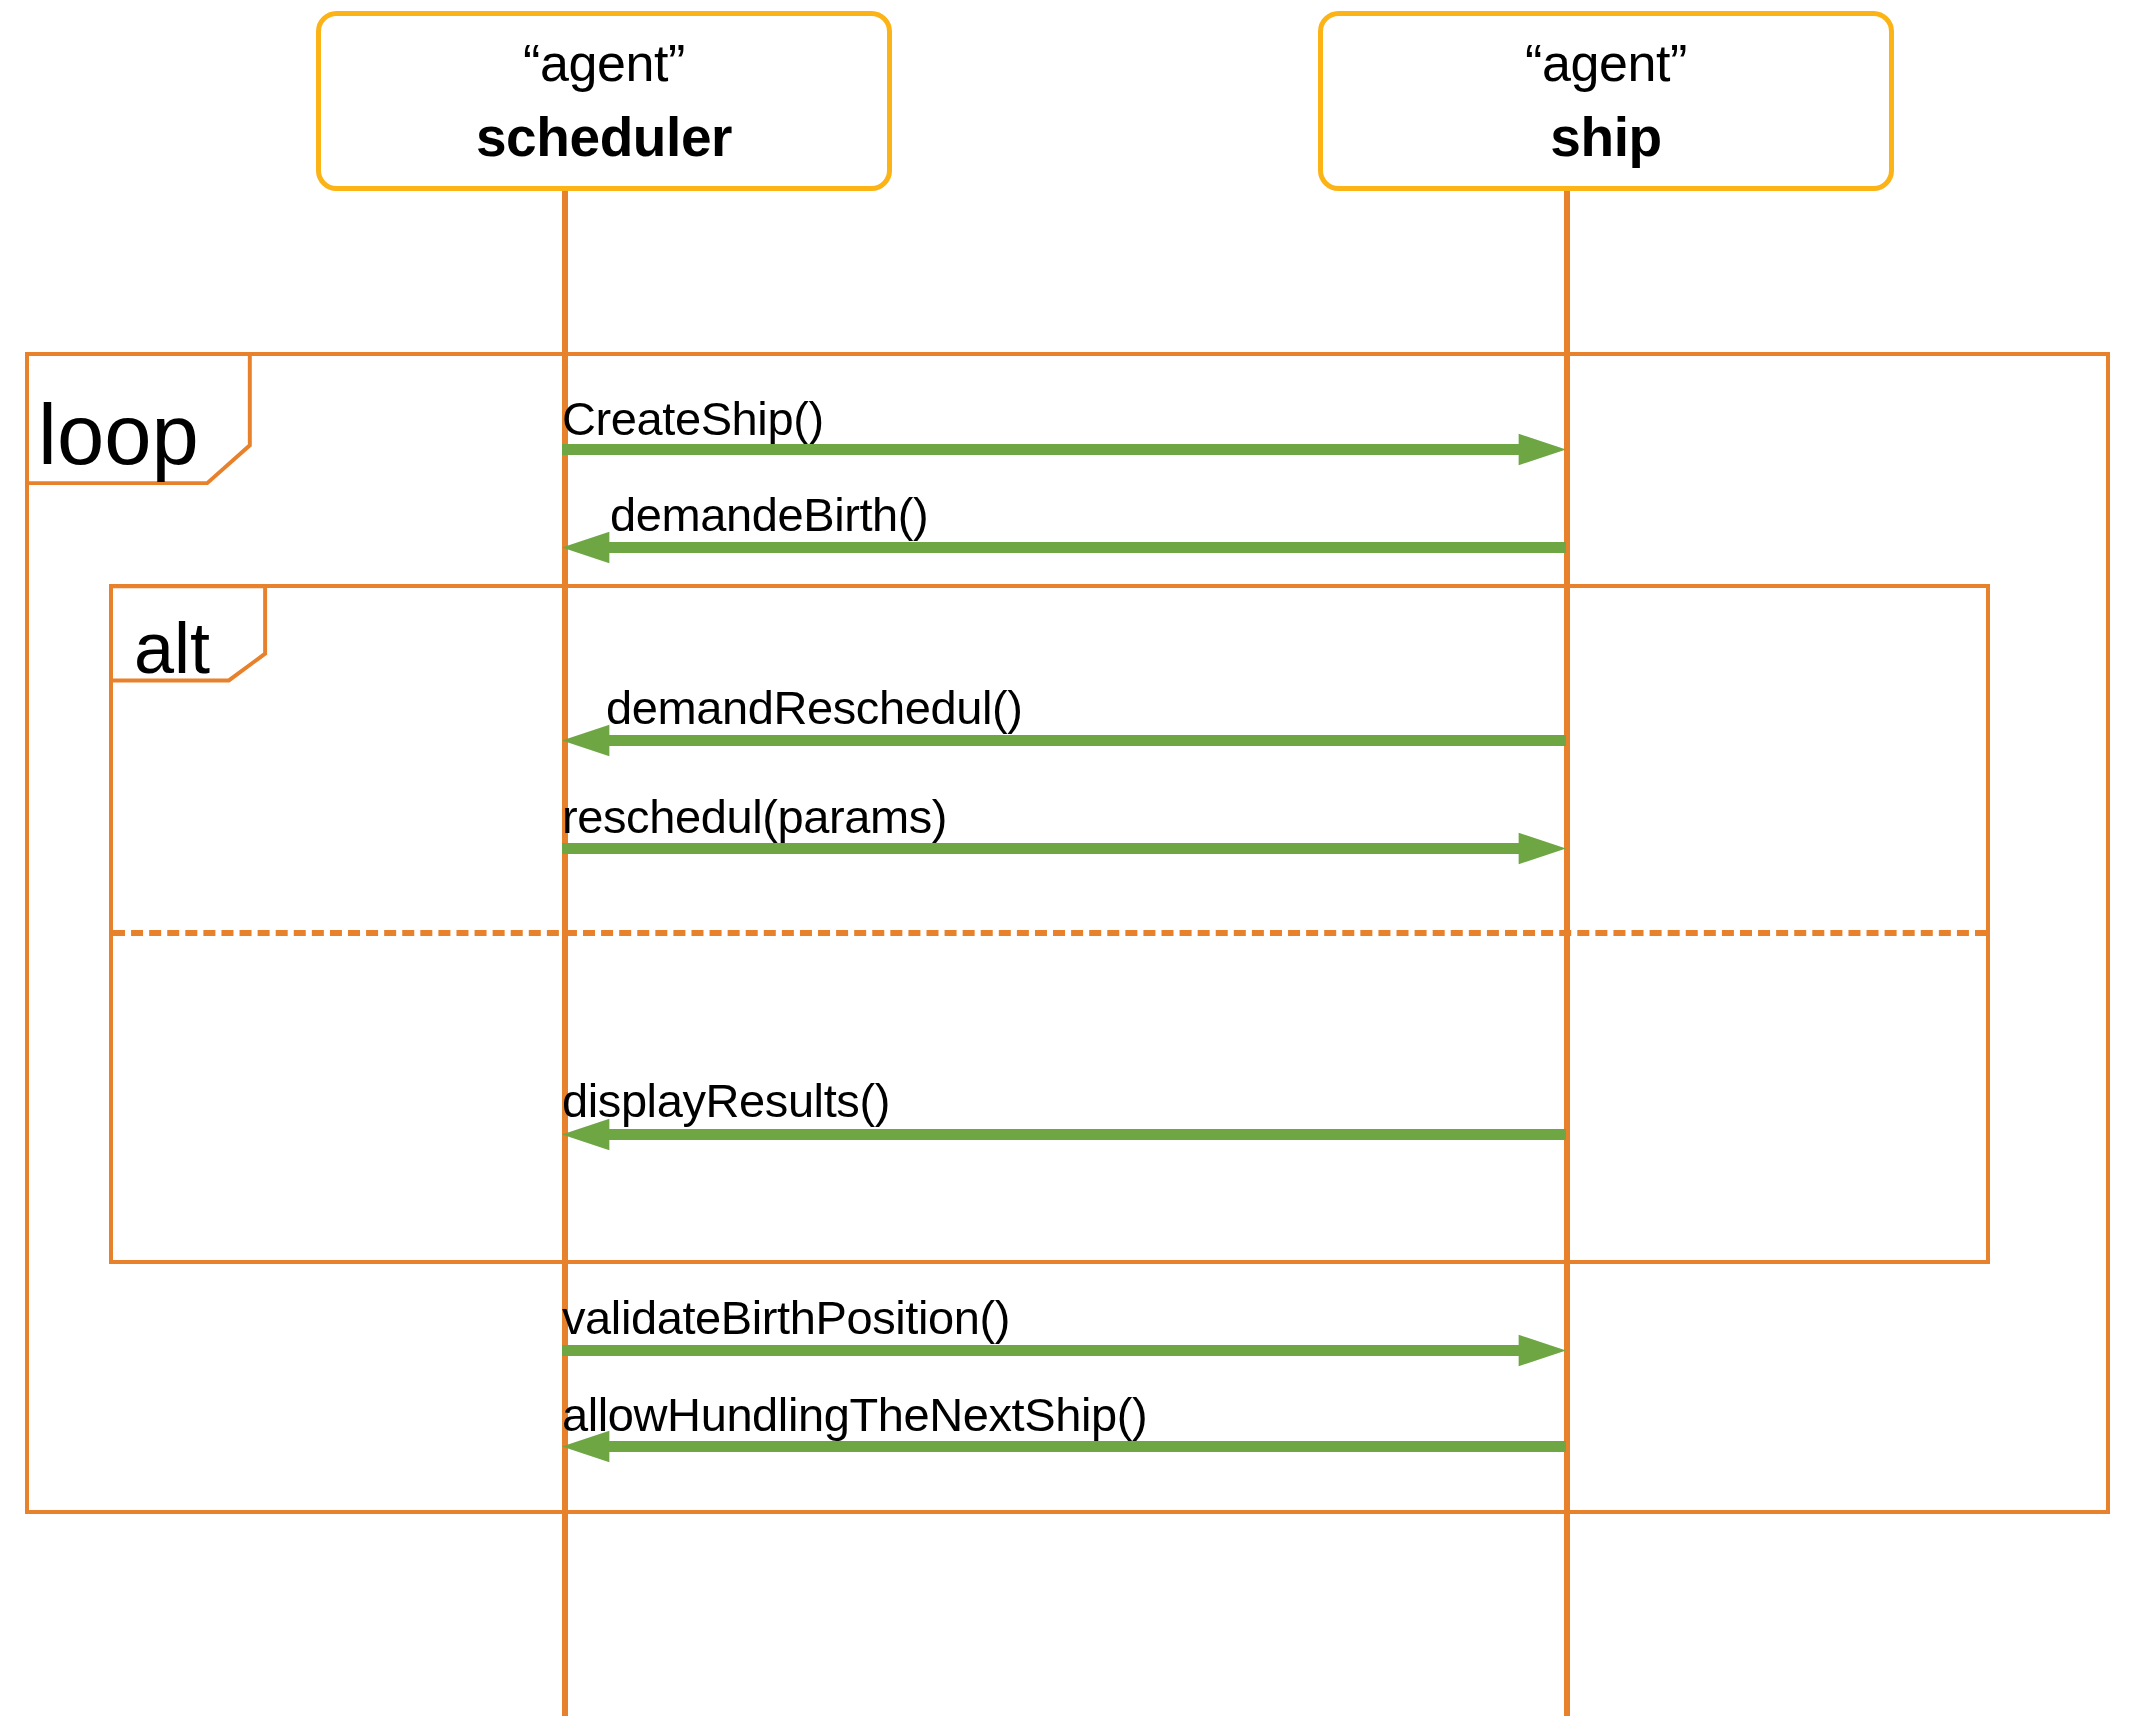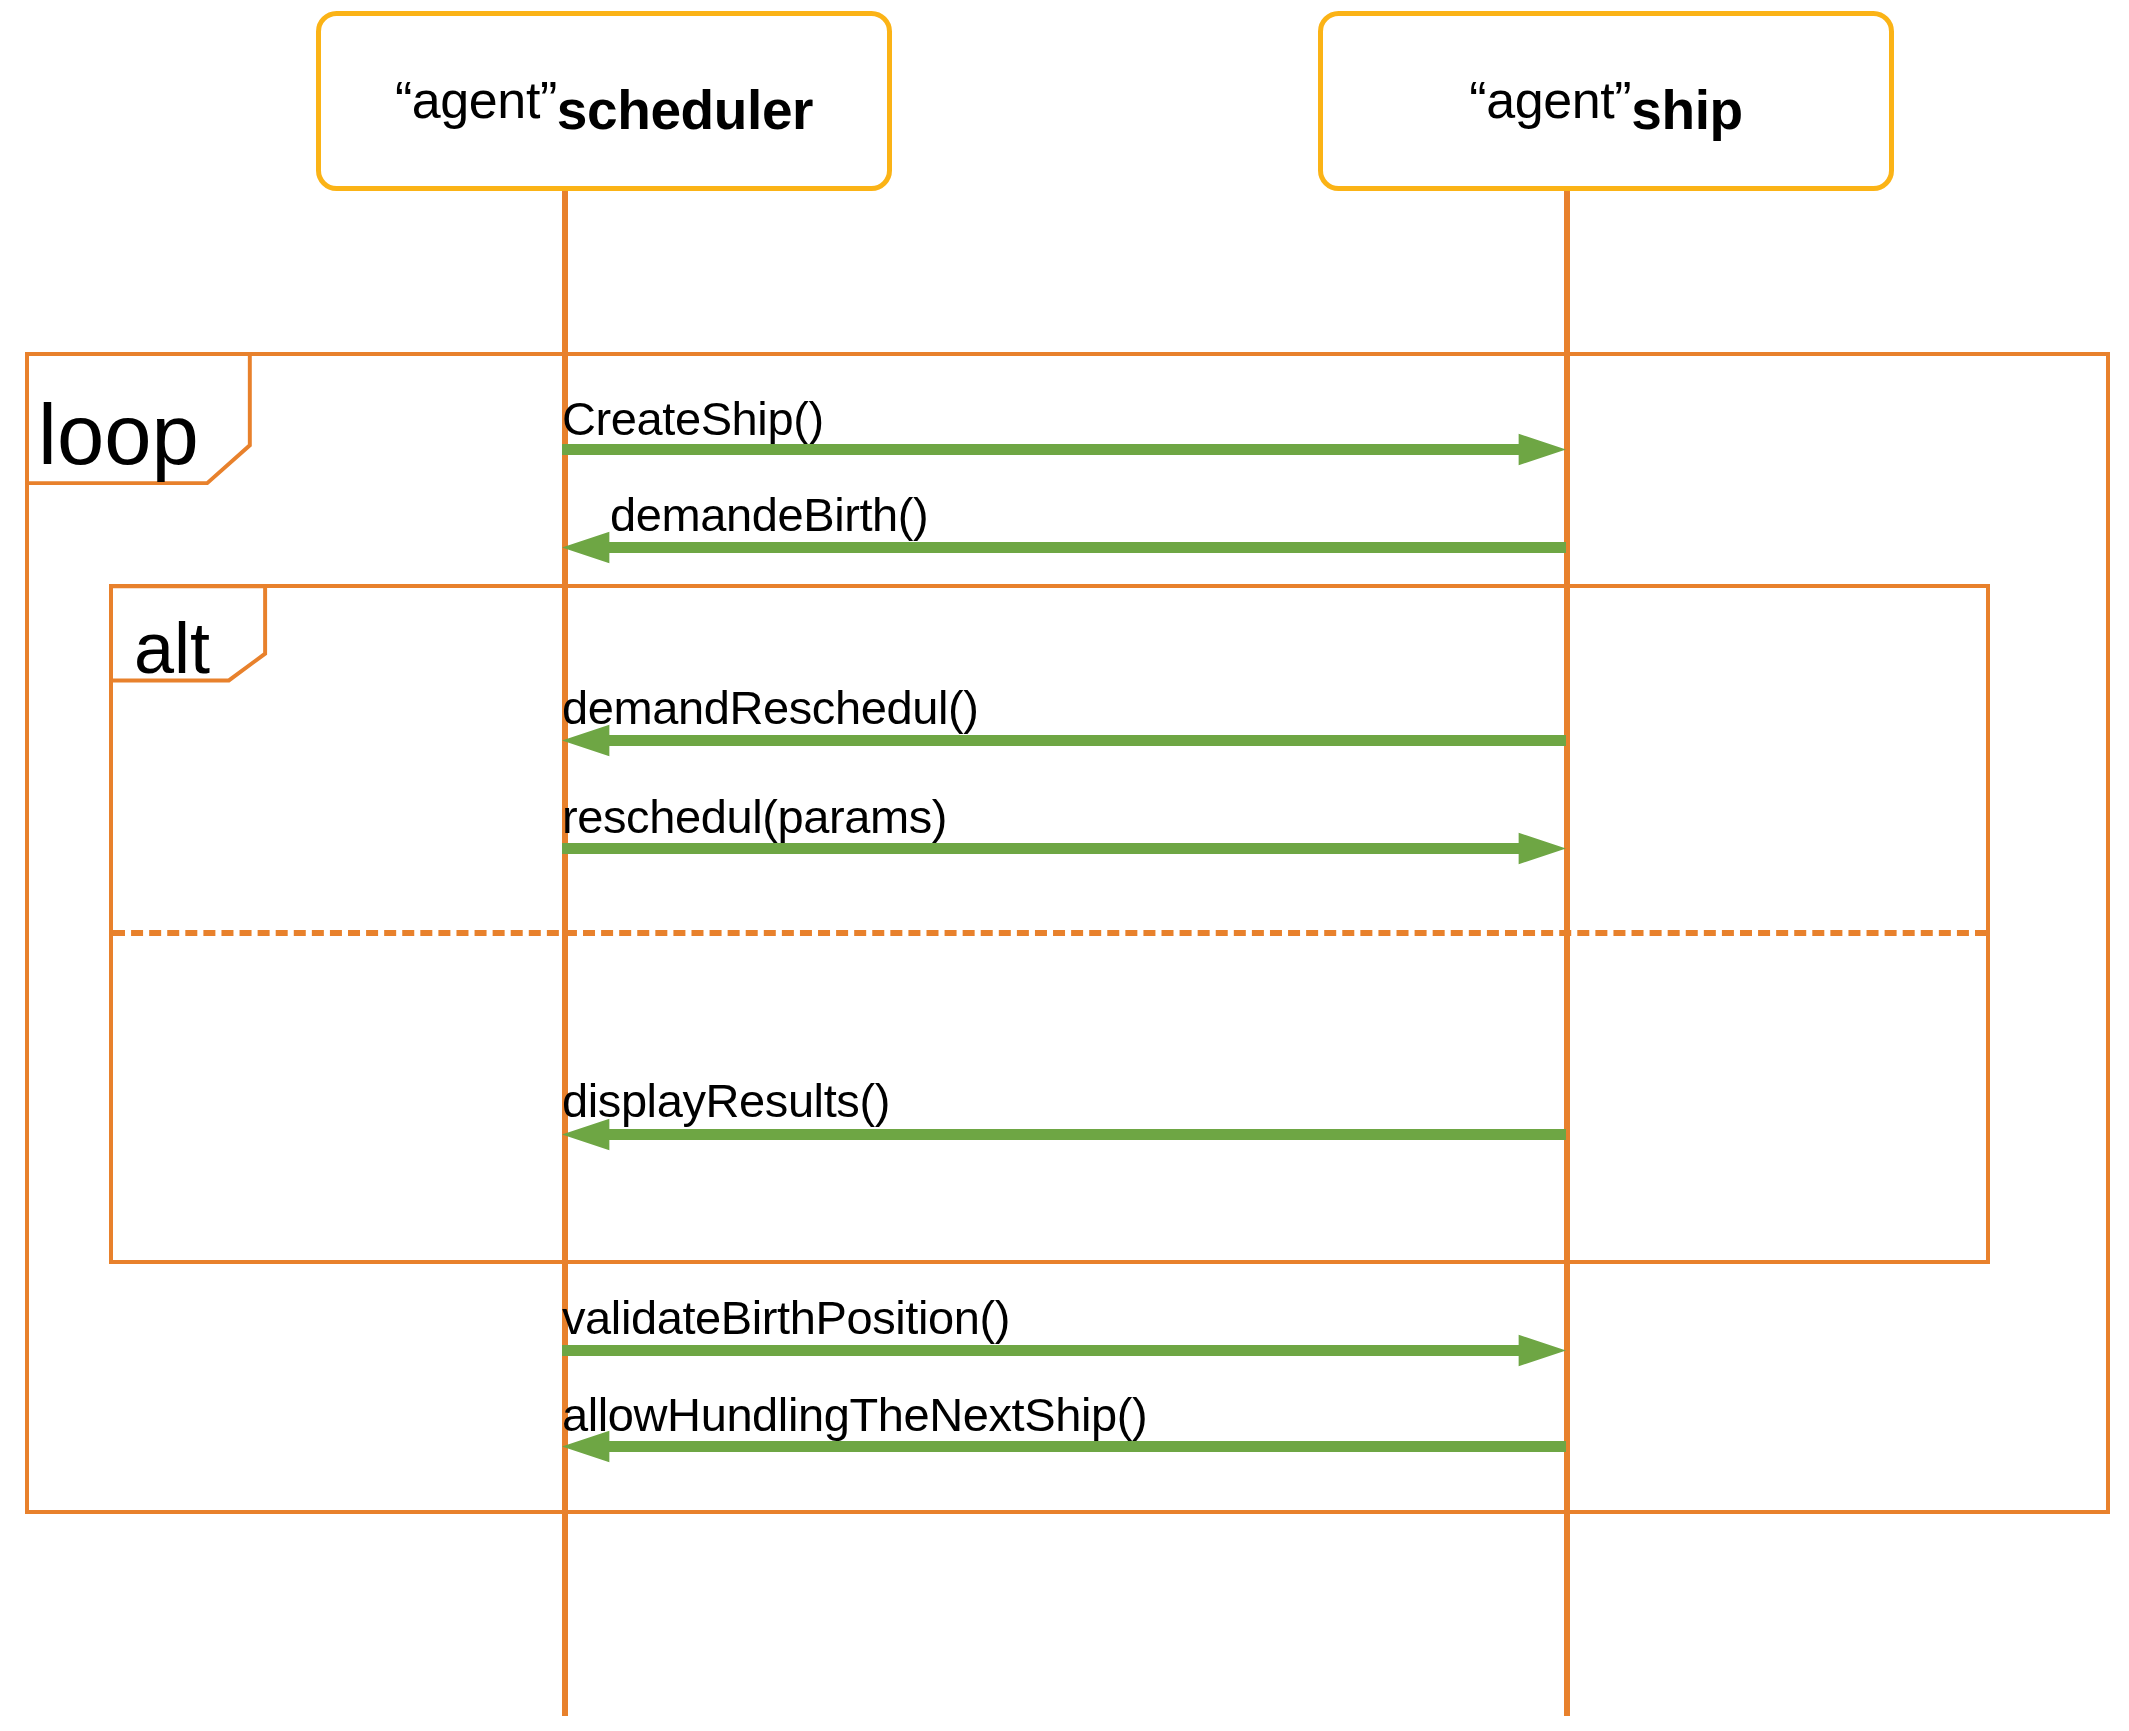--- a/index.html
+++ b/index.html
@@ -24,21 +24,21 @@
   }
 
   
   .participant {
     position: absolute;
     box-sizing: border-box;
     border: 5.5px solid #FBB316;
     border-radius: 20.5px;
     background: #ffffff;
     display: flex;
-    flex-direction: row;
+    flex-direction: column;
     align-items: center;
     justify-content: center;
     line-height: 1.02;
   }
   .participant .stereo {
     font-size: 52px;
     color: #000000;
     letter-spacing: -0.4px;
     white-space: nowrap;
   }
@@ -146,21 +146,21 @@
     </svg>
   </div>
 
   <div class="msg-label" style="left:562px; top:491px; width:1004px;padding-left:48px;">demandeBirth()</div>
   <div class="message" style="left:562px; top:530px; width:1004px; height:35px;">
     <svg width="1004" height="35" viewBox="0 0 1272 44">
       <path d="M 1272 15 L 60 15 L 60 2 L 0 22 L 60 42 L 60 29 L 1272 29 Z" fill="#6EA644"></path>
     </svg>
   </div>
 
-  <div class="msg-label" style="left:562px; top:684px; width:1004px;">demandReschedul()</div>
+  <div class="msg-label" style="left:562px; top:684px; width:1004px;padding-left:44px;">demandReschedul()</div>
   <div class="message" style="left:562px; top:723px; width:1004px; height:35px;">
     <svg width="1004" height="35" viewBox="0 0 1272 44">
       <path d="M 1272 15 L 60 15 L 60 2 L 0 22 L 60 42 L 60 29 L 1272 29 Z" fill="#6EA644"></path>
     </svg>
   </div>
 
   <div class="msg-label" style="left:562px; top:793px; width:1004px;">reschedul(params)</div>
   <div class="message" style="left:562px; top:831px; width:1004px; height:35px;">
     <svg width="1004" height="35" viewBox="0 0 1272 44">
       <path d="M 0 15 L 1212 15 L 1212 2 L 1272 22 L 1212 42 L 1212 29 L 0 29 Z" fill="#6EA644"></path>

